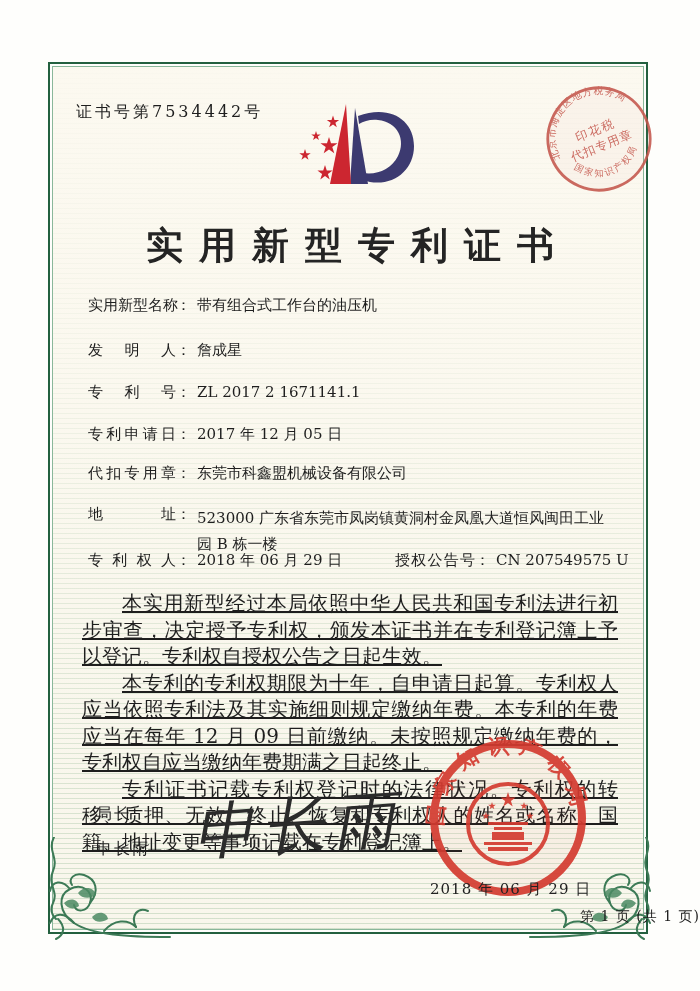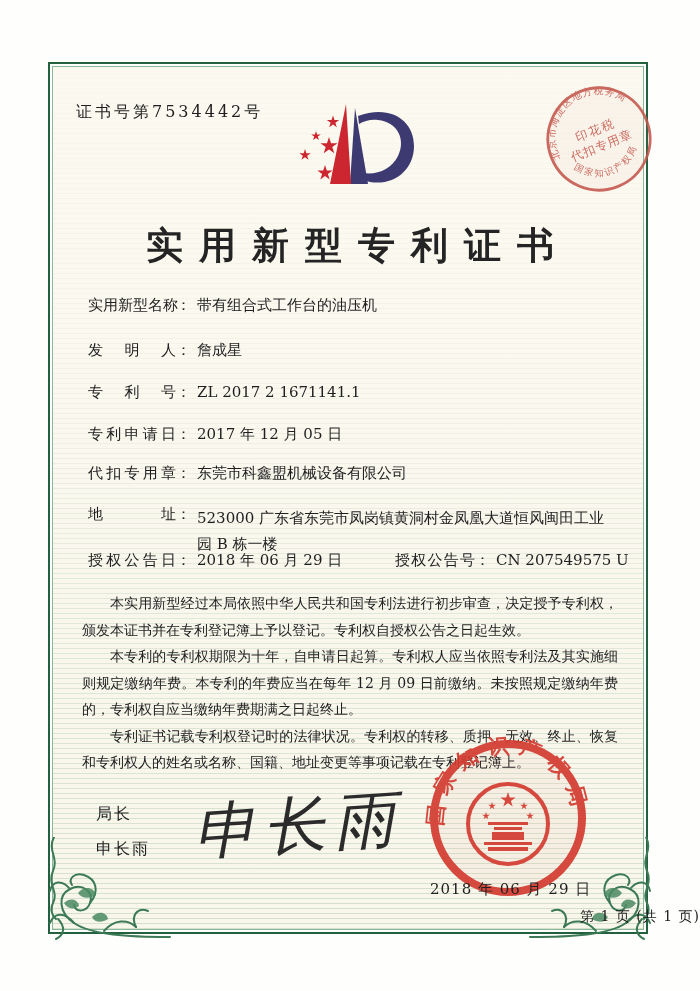--- a/index.html
+++ b/index.html
@@ -31,21 +31,21 @@
     display:inline-block;width:88px;text-align:justify;text-align-last:justify;
     vertical-align:top;
   }
   .field-colon{display:inline-block;vertical-align:top;}
   .field-value{display:inline-block;margin-left:6px;vertical-align:top;}
   .field-value.wrap{white-space:normal;width:420px;line-height:26px;}
   .row1{top:296px}.row2{top:341px}.row3{top:383px}.row4{top:425px}
   .row5{top:464px}.row6{top:505px}.row7{top:551px}
   .grant-no{position:absolute;left:395px;top:551px;font-size:15px;white-space:nowrap;}
   .grant-no .field-label{width:80px;}
-  .body-text{position:absolute;left:82px;top:590px;width:536px;font-size:14px;line-height:26.5px;text-align:justify;}
+  .body-text{position:absolute;left:82px;top:590px;width:536px;font-size:20px;line-height:26.5px;text-align:justify;text-decoration:underline;}
   .body-text p{margin:0;text-indent:2em;}
   .sig-title{position:absolute;left:96px;top:804px;font-size:16px;letter-spacing:2px;}
   .sig-name{position:absolute;left:96px;top:839px;font-size:16px;letter-spacing:2px;}
   .autograph{position:absolute;left:185px;top:768px;width:250px;height:110px;}
   .seal{position:absolute;left:396px;top:716px;width:228px;height:215px;}
   .seal-date{position:absolute;left:430px;top:880px;font-size:15px;letter-spacing:1px;color:#222;}
   .footer{position:absolute;left:0;top:908px;width:100%;text-align:right;font-size:14px;letter-spacing:1px;}
   .corner{position:absolute;width:128px;height:104px;bottom:50px;}
   .corner.left{left:44px;}
   .corner.right{right:44px;transform:scaleX(-1);}
@@ -110,21 +110,21 @@
   <div class="field-row row4">
     <span class="field-label">专利申请日</span><span class="field-colon">：</span><span class="field-value">2017 年 12 月 05 日</span>
   </div>
   <div class="field-row row5">
     <span class="field-label">代扣专用章</span><span class="field-colon">：</span><span class="field-value">东莞市科鑫盟机械设备有限公司</span>
   </div>
   <div class="field-row row6">
     <span class="field-label">地址</span><span class="field-colon">：</span><span class="field-value wrap">523000 广东省东莞市凤岗镇黄洞村金凤凰大道恒风闽田工业园 B 栋一楼</span>
   </div>
   <div class="field-row row7">
-    <span class="field-label">授权公告日</span><span class="field-colon">：</span><span class="field-value">2018 年 06 月 29 日</span>
+    <span class="field-label">专利权人</span><span class="field-colon">：</span><span class="field-value">2018 年 06 月 29 日</span>
   </div>
   <div class="grant-no">
     <span class="field-label">授权公告号</span><span class="field-colon">：</span><span class="field-value">CN 207549575 U</span>
   </div>
 
   <div class="body-text">
     <p>本实用新型经过本局依照中华人民共和国专利法进行初步审查，决定授予专利权，颁发本证书并在专利登记簿上予以登记。专利权自授权公告之日起生效。</p>
     <p>本专利的专利权期限为十年，自申请日起算。专利权人应当依照专利法及其实施细则规定缴纳年费。本专利的年费应当在每年 12 月 09 日前缴纳。未按照规定缴纳年费的，专利权自应当缴纳年费期满之日起终止。</p>
     <p>专利证书记载专利权登记时的法律状况。专利权的转移、质押、无效、终止、恢复和专利权人的姓名或名称、国籍、地址变更等事项记载在专利登记簿上。</p>
   </div>

